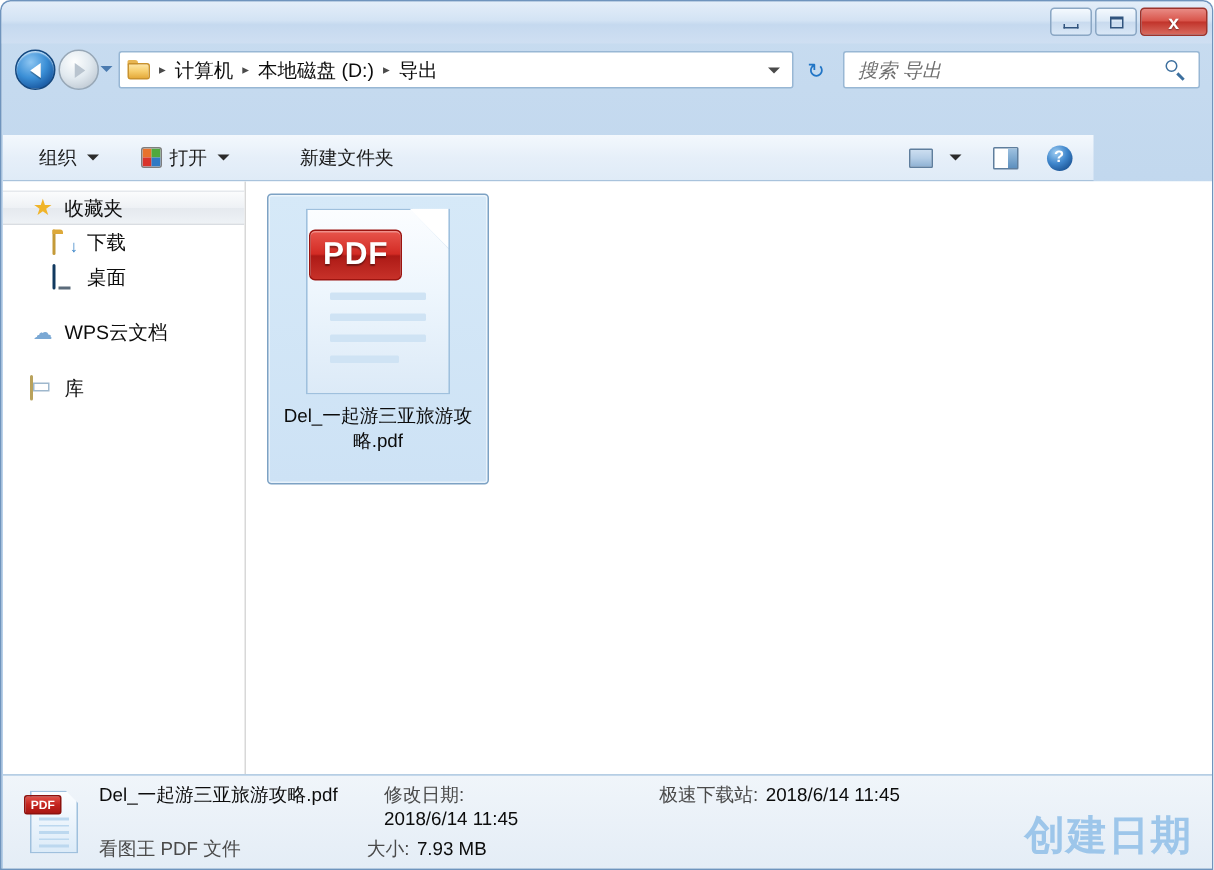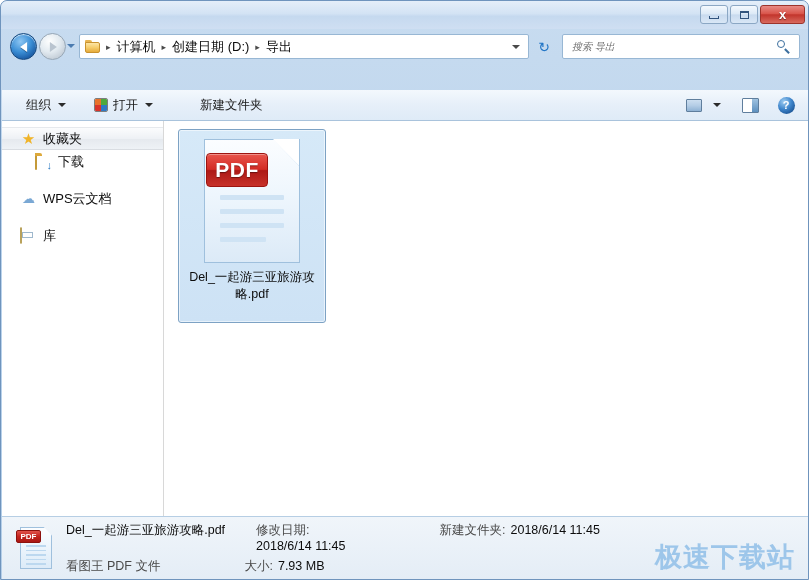--- a/index.html
+++ b/index.html
@@ -207,21 +207,21 @@
     box-sizing: border-box;
     border-radius: 2px;
     display: flex;
     align-items: center;
   }
   #searchinput {
     border: none;
     outline: none;
     flex: 1;
     margin-left: 7px;
-    font-size: 10px;
+    font-size: 13px;
     font-style: italic;
     color: #6f6f6f;
     font-family: "Liberation Sans", sans-serif;
     background: transparent;
   }
   #searchinput::placeholder { color: #6f6f6f; opacity: 1; }
   .search-glass {
     width: 18px; height: 18px;
     margin-right: 6px;
     position: relative;
@@ -266,21 +266,21 @@
     padding: 2px 10px 2px 0;
     margin-right: 10px;
     white-space: nowrap;
     cursor: default;
   }
 
   
   #toolbar {
     position: absolute;
     left: 1px; top: 89px;
-    width: 807px;
+    width: 727px;
     height: 31px;
     background: linear-gradient(to bottom, #f3f8fd 0%, #e6eff9 50%, #dfebf7 100%);
     border-bottom: 1px solid #a9c3dc;
     box-sizing: border-box;
     display: flex;
     align-items: center;
   }
   .tbitem {
     display: flex;
     align-items: center;
@@ -720,21 +720,21 @@
     <div id="fwdbtn">
       <span class="arrow-right"></span>
     </div>
     <div id="histdrop"></div>
 
     <div id="addressbar">
       <span class="crumb-folder"></span>
       <span class="crumb-sep">▸</span>
       <span class="crumb">计算机</span>
       <span class="crumb-sep">▸</span>
-      <span class="crumb">创建日期 (D:)</span>
+      <span class="crumb">本地磁盘 (D:)</span>
       <span class="crumb-sep">▸</span>
       <span class="crumb">导出</span>
       <span id="addrdrop"></span>
     </div>
 
     <div id="refreshbtn">
       <span>↻</span>
     </div>
 
     <div id="searchbox">
@@ -790,20 +790,26 @@
         <span>收藏夹</span>
       </div>
 
       <div class="nav-child">
         <span class="nav-ico">
           <span class="ico-folder"></span><span class="ico-dl-arrow">↓</span>
         </span>
         <span>下载</span>
       </div>
 
+      <div class="nav-child">
+        <span class="nav-ico">
+          <span class="ico-monitor"></span>
+        </span>
+        <span>桌面</span>
+      </div>
 
 
 
       <div class="nav-gap"></div>
 
       <div class="nav-group">
         <span class="nav-ico ico-cloud">☁</span>
         <span>WPS云文档</span>
       </div>
 
@@ -853,29 +859,29 @@
     </div>
 
     <div id="detailstext">
       <div class="d-row">
         <span class="d-name">Del_一起游三亚旅游攻略.pdf</span>
         <span class="d-field d-f1">
           <span class="d-key">修改日期:</span>
           <span class="d-val">2018/6/14 11:45</span>
         </span>
         <span class="d-field d-f2">
-          <span class="d-key">新建文件夹:</span>
+          <span class="d-key">极速下载站:</span>
           <span class="d-val">2018/6/14 11:45</span>
         </span>
       </div>
       <div class="d-row">
         <span class="d-type">看图王 PDF 文件</span>
         <span class="d-field" style="margin-left:84px">
           <span class="d-key">大小:</span>
           <span class="d-val">7.93 MB</span>
         </span>
       </div>
     </div>
 
-    <div id="watermark">极速下载站</div>
+    <div id="watermark">创建日期</div>
   </div>
 
 </div>
 
 </body></html>

